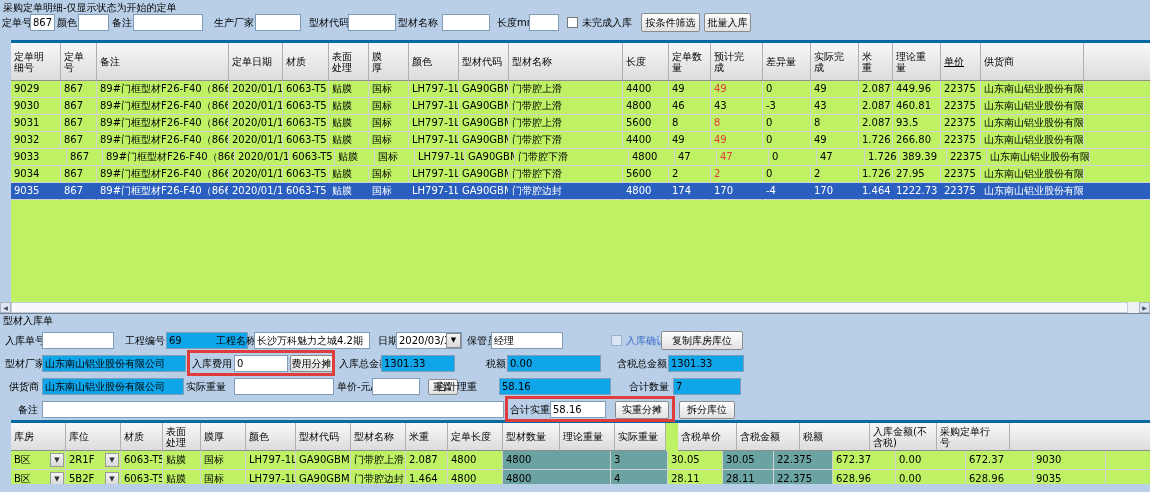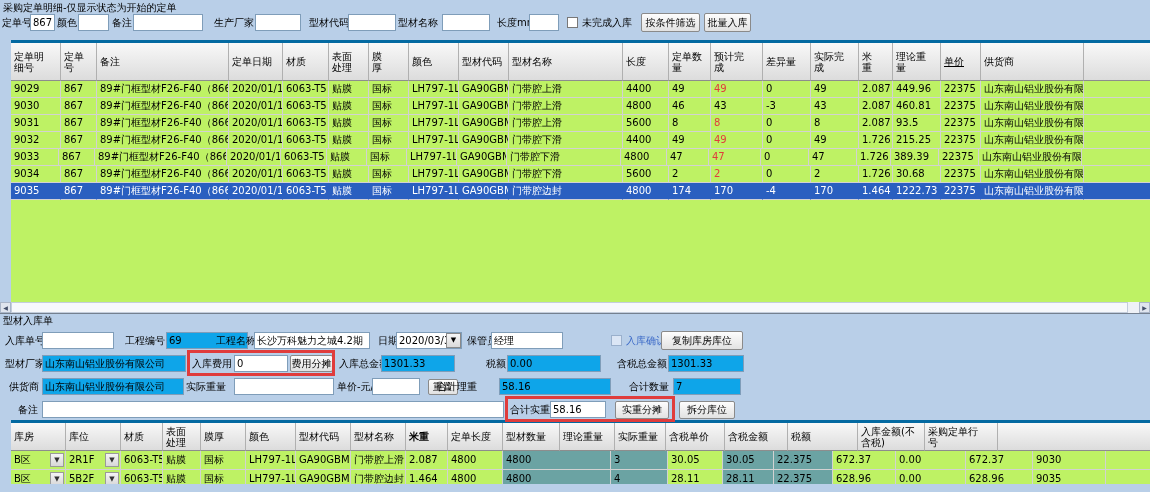--- a/index.html
+++ b/index.html
@@ -172,27 +172,27 @@
         <div class="gc" style="width: 40px;">国标</div>
         <div class="gc" style="width: 50px;">LH797-1LL0</div>
         <div class="gc" style="width: 50px;">GA90GBM04</div>
         <div class="gc" style="width: 114px;">门带腔下滑</div>
         <div class="gc" style="width: 46px;">4400</div>
         <div class="gc" style="width: 42px;">49</div>
         <div class="gc red" style="width: 52px;">49</div>
         <div class="gc" style="width: 48px;">0</div>
         <div class="gc" style="width: 48px;">49</div>
         <div class="gc" style="width: 34px;">1.726</div>
-        <div class="gc" style="width: 48px;">215.25</div>
-        <div class="gc" style="width: 40px;">22375</div>
-        <div class="gc" style="width: 103px;">山东南山铝业股份有限公司</div>
-        <div class="gc fill"></div>
-      </div>
-      <div class="grow">
-        <div class="gc" style="width: 48px;">9033</div>
+        <div class="gc" style="width: 48px;">266.80</div>
+        <div class="gc" style="width: 40px;">22375</div>
+        <div class="gc" style="width: 103px;">山东南山铝业股份有限公司</div>
+        <div class="gc fill"></div>
+      </div>
+      <div class="grow">
+        <div class="gc" style="width: 56px;">9033</div>
         <div class="gc" style="width: 36px;">867</div>
         <div class="gc" style="width: 132px;">89#门框型材F26-F40（866+867）</div>
         <div class="gc" style="width: 54px;">2020/01/13</div>
         <div class="gc" style="width: 46px;">6063-T5</div>
         <div class="gc" style="width: 40px;">贴膜</div>
         <div class="gc" style="width: 40px;">国标</div>
         <div class="gc" style="width: 50px;">LH797-1LL0</div>
         <div class="gc" style="width: 50px;">GA90GBM04</div>
         <div class="gc" style="width: 114px;">门带腔下滑</div>
         <div class="gc" style="width: 46px;">4800</div>
@@ -216,21 +216,21 @@
         <div class="gc" style="width: 40px;">国标</div>
         <div class="gc" style="width: 50px;">LH797-1LL0</div>
         <div class="gc" style="width: 50px;">GA90GBM04</div>
         <div class="gc" style="width: 114px;">门带腔下滑</div>
         <div class="gc" style="width: 46px;">5600</div>
         <div class="gc" style="width: 42px;">2</div>
         <div class="gc red" style="width: 52px;">2</div>
         <div class="gc" style="width: 48px;">0</div>
         <div class="gc" style="width: 48px;">2</div>
         <div class="gc" style="width: 34px;">1.726</div>
-        <div class="gc" style="width: 48px;">30.68</div>
+        <div class="gc" style="width: 48px;">27.95</div>
         <div class="gc" style="width: 40px;">22375</div>
         <div class="gc" style="width: 103px;">山东南山铝业股份有限公司</div>
         <div class="gc fill"></div>
       </div>
       <div class="grow sel">
         <div class="gc" style="width: 50px;">9035</div>
         <div class="gc" style="width: 36px;">867</div>
         <div class="gc" style="width: 132px;">89#门框型材F26-F40（866+867）</div>
         <div class="gc" style="width: 54px;">2020/01/13</div>
         <div class="gc" style="width: 46px;">6063-T5</div>
@@ -313,26 +313,26 @@
       <div class="ghead">
         <div class="gh" style="width: 55px;">库房</div>
         <div class="gh" style="width: 55px;">库位</div>
         <div class="gh" style="width: 42px;">材质</div>
         <div class="gh" style="width: 38px;">表面
 处理</div>
         <div class="gh" style="width: 45px;">膜厚</div>
         <div class="gh" style="width: 50px;">颜色</div>
         <div class="gh" style="width: 55px;">型材代码</div>
         <div class="gh" style="width: 55px;">型材名称</div>
-        <div class="gh" style="width: 42px; font-weight: bold;">米重</div>
+        <div class="gh" style="width: 42px;">米重</div>
         <div class="gh" style="width: 55px;">定单长度</div>
         <div class="gh" style="width: 57px;">型材数量</div>
         <div class="gh" style="width: 55px;">理论重量</div>
         <div class="gh" style="width: 51px;">实际重量</div>
-        <div class="gh" style="width: 59px;">含税单价</div>
+        <div class="gh" style="width: 59px; margin-left: 12px;">含税单价</div>
         <div class="gh" style="width: 63px;">含税金额</div>
         <div class="gh" style="width: 70px;">税额</div>
         <div class="gh" style="width: 67px;">入库金额(不
 含税)</div>
         <div class="gh" style="width: 73px;">采购定单行
 号</div>
         <div class="gh fill"></div>
       </div>
       <div class="grow">
         <div class="gc" style="width: 55px;">B区<span class="cbo">▼</span></div>

